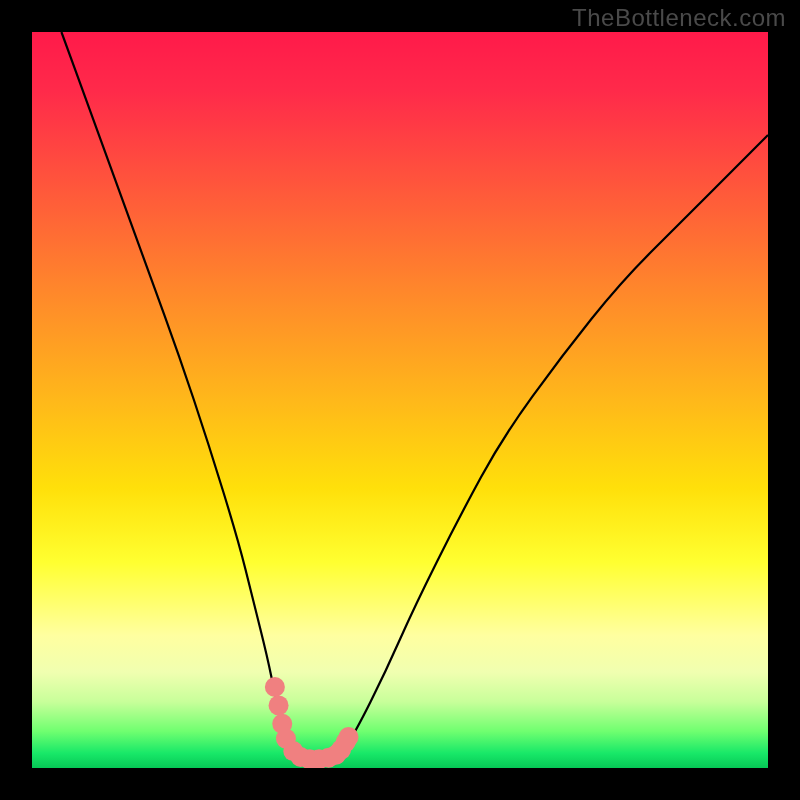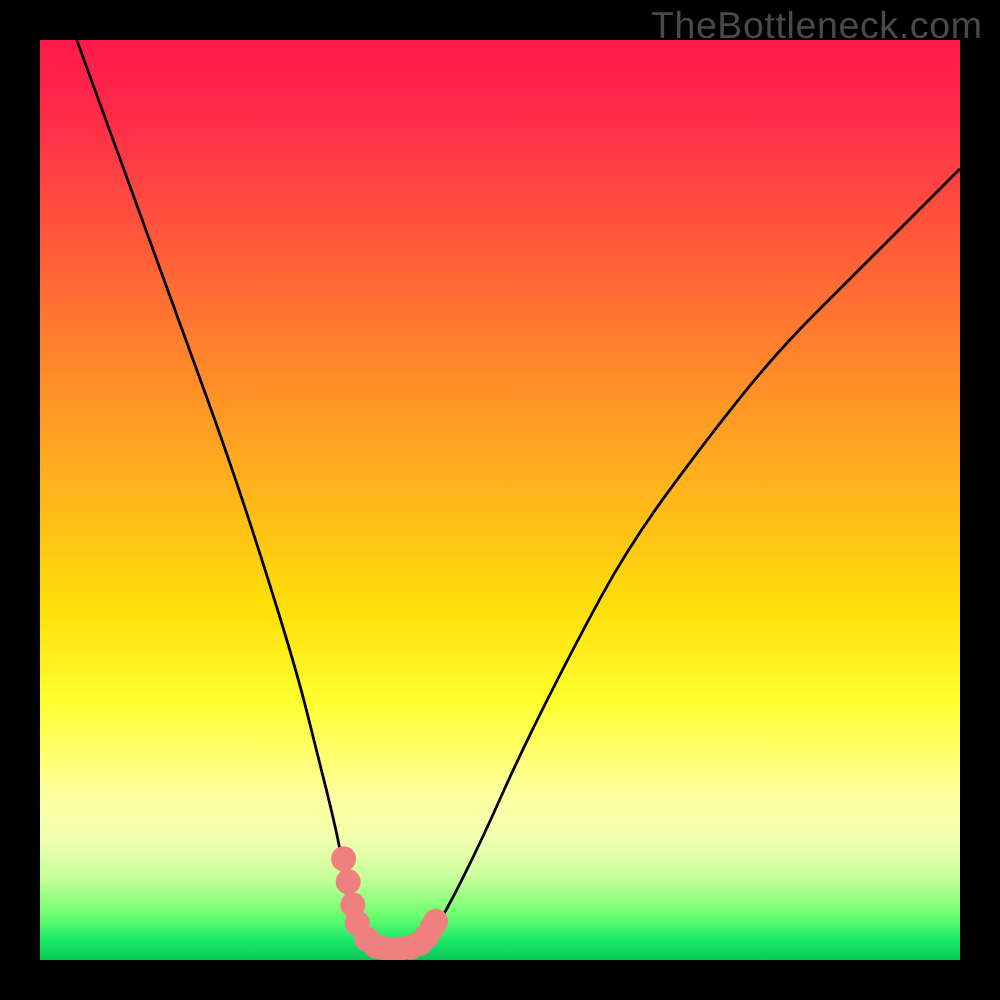--- a/index.html
+++ b/index.html
@@ -55,21 +55,21 @@
     top: 0;
     left: 0;
     width: 100%;
     height: 100%;
   }
   .watermark {
     position: absolute;
     top: 4px;
     right: 14px;
     color: #4a4a4a;
-    font-size: 30px;
+    font-size: 24px;
     letter-spacing: 0.5px;
     font-weight: 400;
   }
 </style>
 </head>
 <body>
 
 <div class="frame">
 
   <div class="plot-area">

